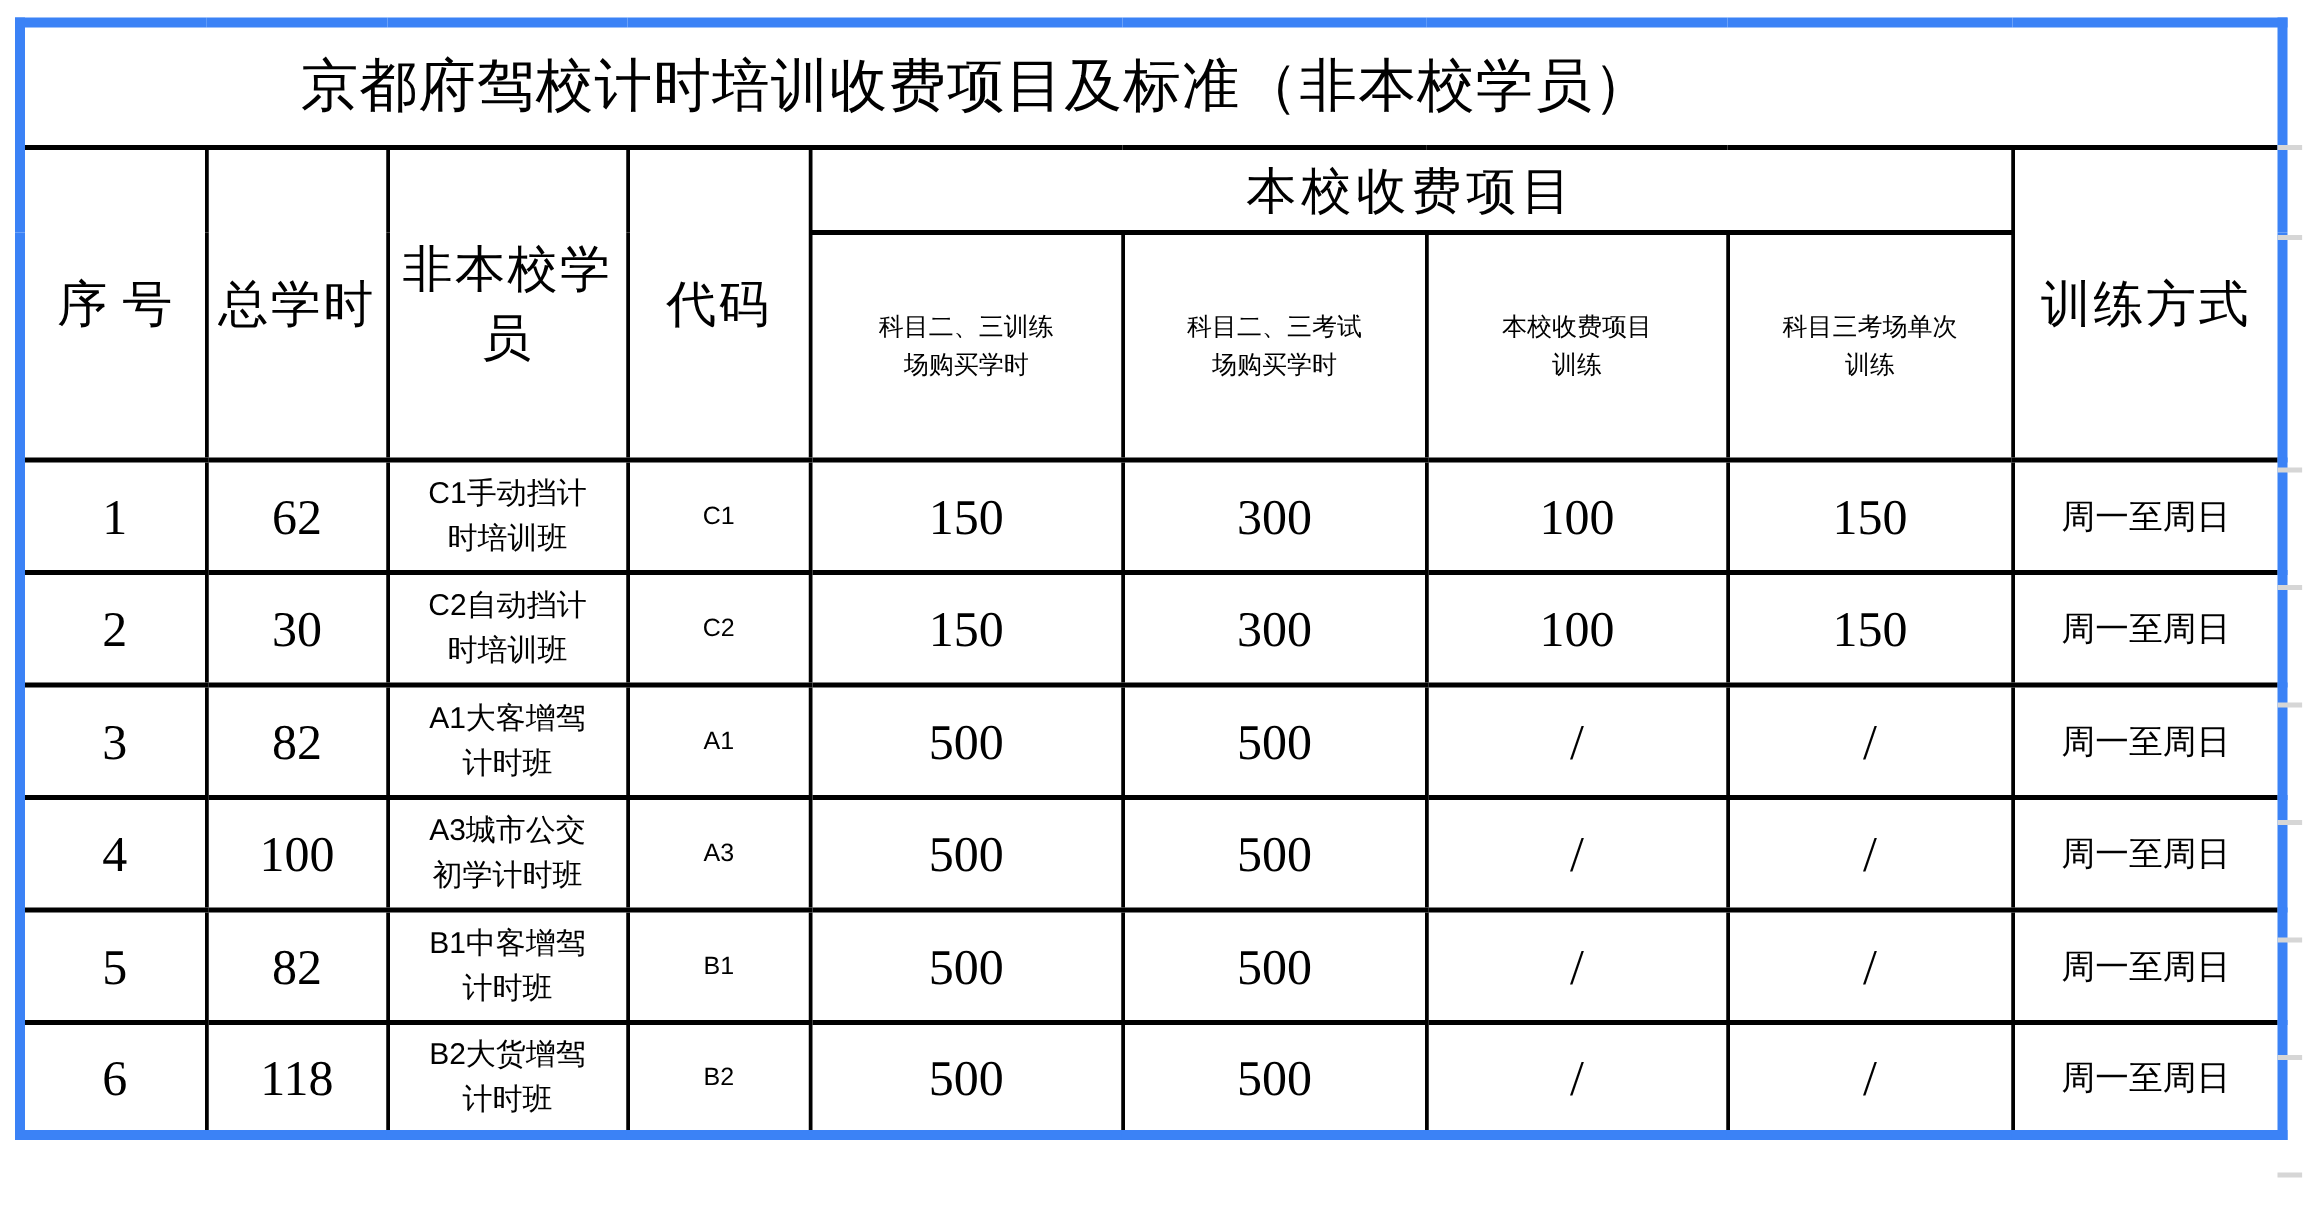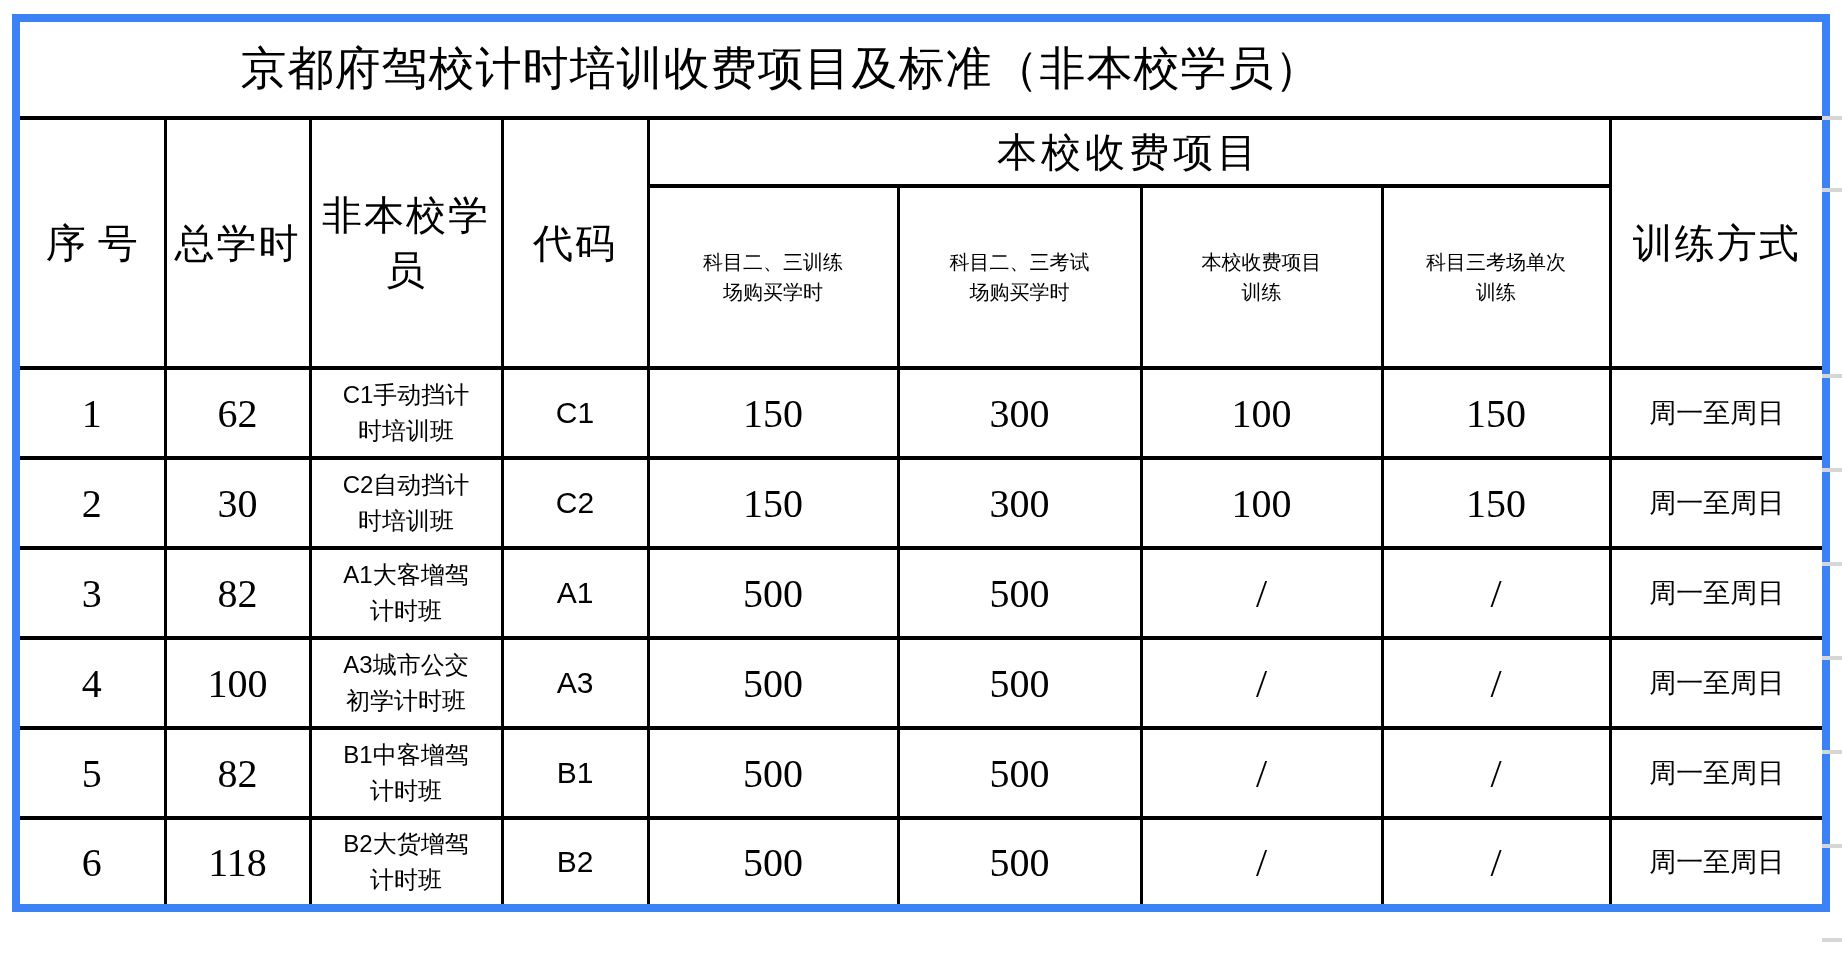--- a/index.html
+++ b/index.html
@@ -63,21 +63,21 @@
   .sans {
     font-family: "Liberation Sans", sans-serif;
   }
   .vclass {
     font-size: 24px;
     line-height: 1.5;
     white-space: pre-line;
     color: #1a1a1a;
   }
   .code {
-    font-size: 30px;
+    font-size: 20px;
     color: #1a1a1a;
   }
   .mode {
     font-size: 27px;
     color: #1a1a1a;
   }
   .stub {
     position: absolute;
     left: 1822px;
     width: 20px;

